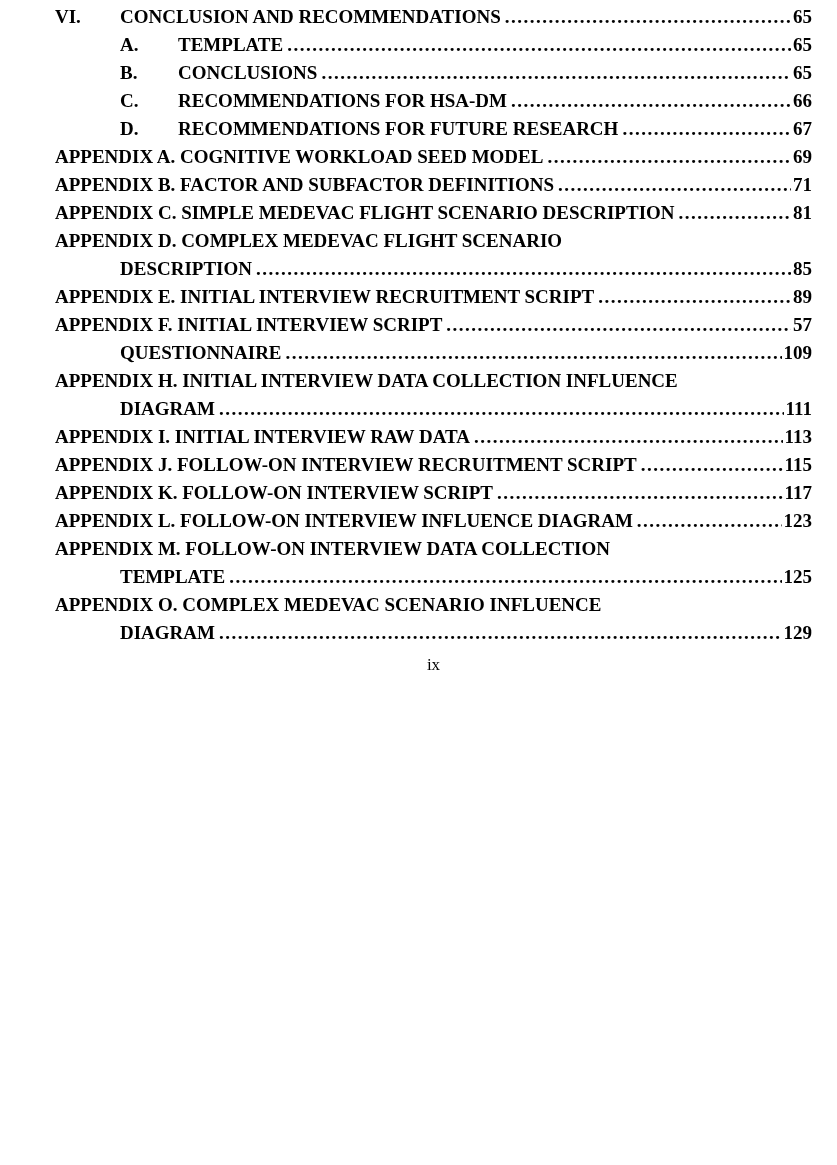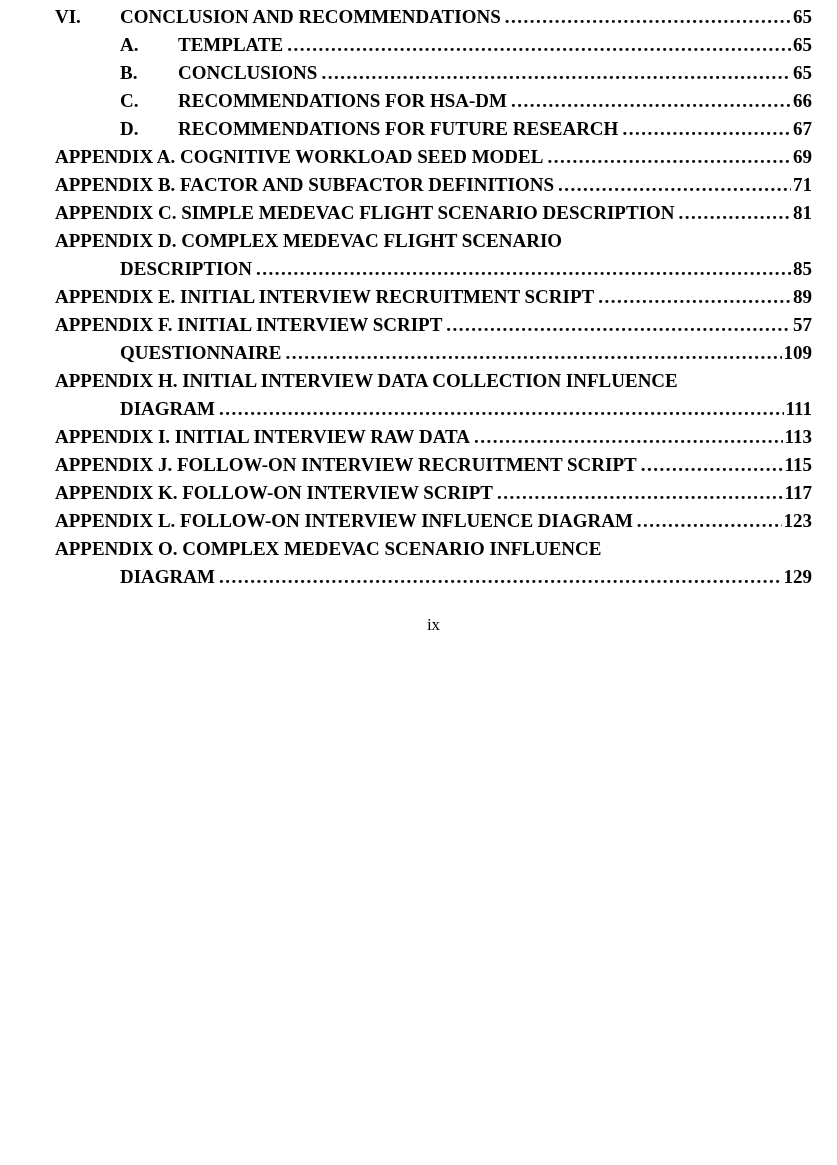--- a/index.html
+++ b/index.html
@@ -31,21 +31,21 @@
       margin-right: 1px;
     }
     .leader::before {
       content: "........................................................................................................................................................................................................";
       letter-spacing: 1.5px;
     }
     .page-num { margin-left: 1px; }
     .appendix-entry { }
     .cont-line { margin-left: 65px; align-items: flex-end; }
     .page-footer {
-      margin-top: 20px;
+      margin-top: 4px;
       text-align: center;
       font-weight: normal;
       font-size: 17px;
     }
   </style>
 </head>
 <body>
 
 <div class="page">
 
@@ -194,20 +194,31 @@
 
   <div class="appendix-entry">
     <div class="line first-line">
       <span class="entry-title">APPENDIX L. FOLLOW-ON INTERVIEW INFLUENCE DIAGRAM</span>
       <span class="leader"></span>
       <span class="page-num">123</span>
     </div>
 
   </div>
 
+  <div class="appendix-entry">
+    <div class="line first-line">
+      <span class="entry-title">APPENDIX M. FOLLOW-ON INTERVIEW DATA COLLECTION</span>
+
+    </div>
+    <div class="line cont-line">
+      <span class="entry-title">TEMPLATE</span>
+      <span class="leader"></span>
+      <span class="page-num">125</span>
+    </div>
+  </div>
 
 
   <div class="appendix-entry">
     <div class="line first-line">
       <span class="entry-title">APPENDIX O. COMPLEX MEDEVAC SCENARIO INFLUENCE</span>
 
     </div>
     <div class="line cont-line">
       <span class="entry-title">DIAGRAM</span>
       <span class="leader"></span>

